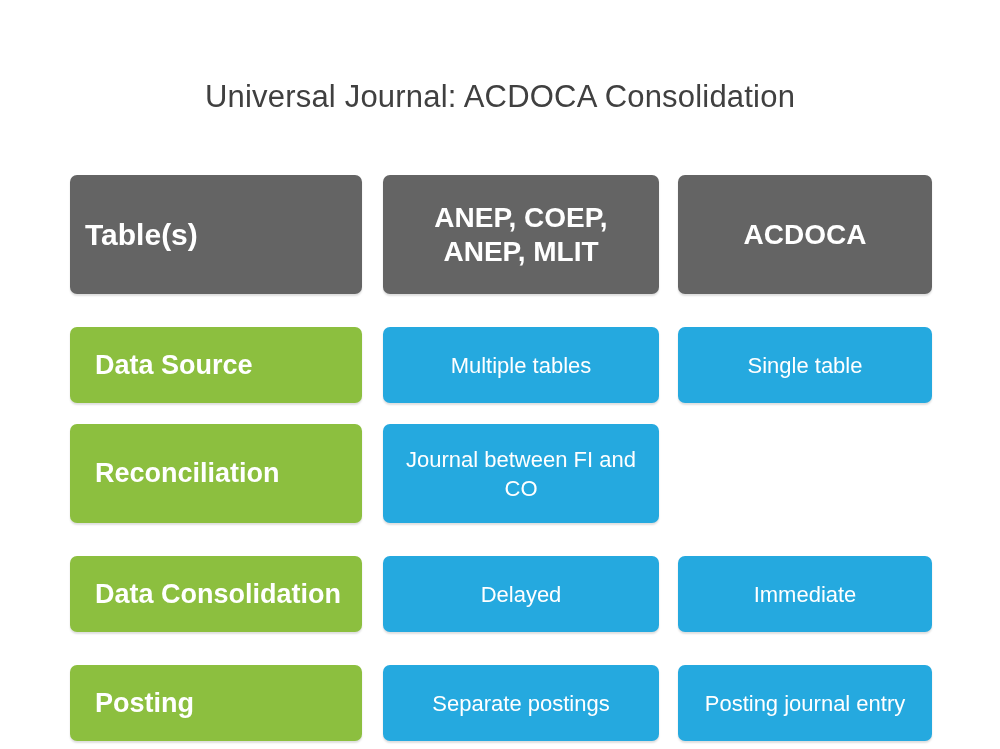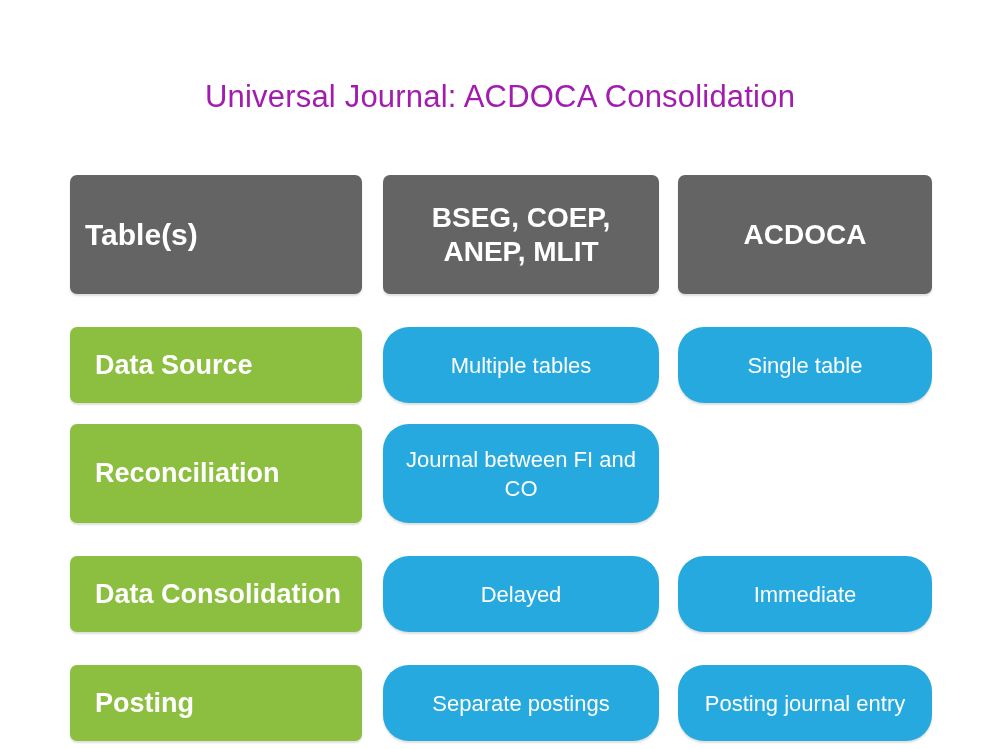--- a/index.html
+++ b/index.html
@@ -23,21 +23,21 @@
   }
 
   .slide-title {
     position: absolute;
     left: 0;
     top: 76px;
     width: 1000px;
     text-align: center;
     font-size: 31px;
     font-weight: 400;
-    color: #a21caf;
+    color: #404040;
     letter-spacing: 0.2px;
     line-height: 42px;
     white-space: nowrap;
   }
 
   .table-wrap {
     position: absolute;
     left: 70px;
     top: 175px;
     width: 862px;
@@ -95,21 +95,20 @@
     font-weight: 700;
   }
   .row-body .cell-value {
     background: #25a9df;
     justify-content: center;
     text-align: center;
     padding: 0 16px;
     font-size: 22px;
     font-weight: 400;
     line-height: 29px;
-    border-radius: 26px;
   }
 
   .h-short { height: 76px; margin-top: 12px; }
   .h-tall  { height: 99px; align-items: center; }
 
   .cell-text {
     display: block;
     width: 100%;
   }
   .row-header .col-label .cell-text,
@@ -126,21 +125,21 @@
   <div class="slide-title">Universal Journal: ACDOCA Consolidation</div>
 
   <div class="table-wrap">
 
     <div class="row row-header">
       <div class="cell col-label">
         <span class="cell-text">Table(s)</span>
       </div>
       <div class="cell col-mid">
         <span class="cell-text">
-          <span>BSEG, COEP,</span><br>
+          <span>ANEP, COEP,</span><br>
           <span>ANEP, MLIT</span>
         </span>
       </div>
       <div class="cell col-right">
         <span class="cell-text">ACDOCA</span>
       </div>
     </div>
 
     <div class="row row-body">
       <div class="cell cell-label col-label h-short">

